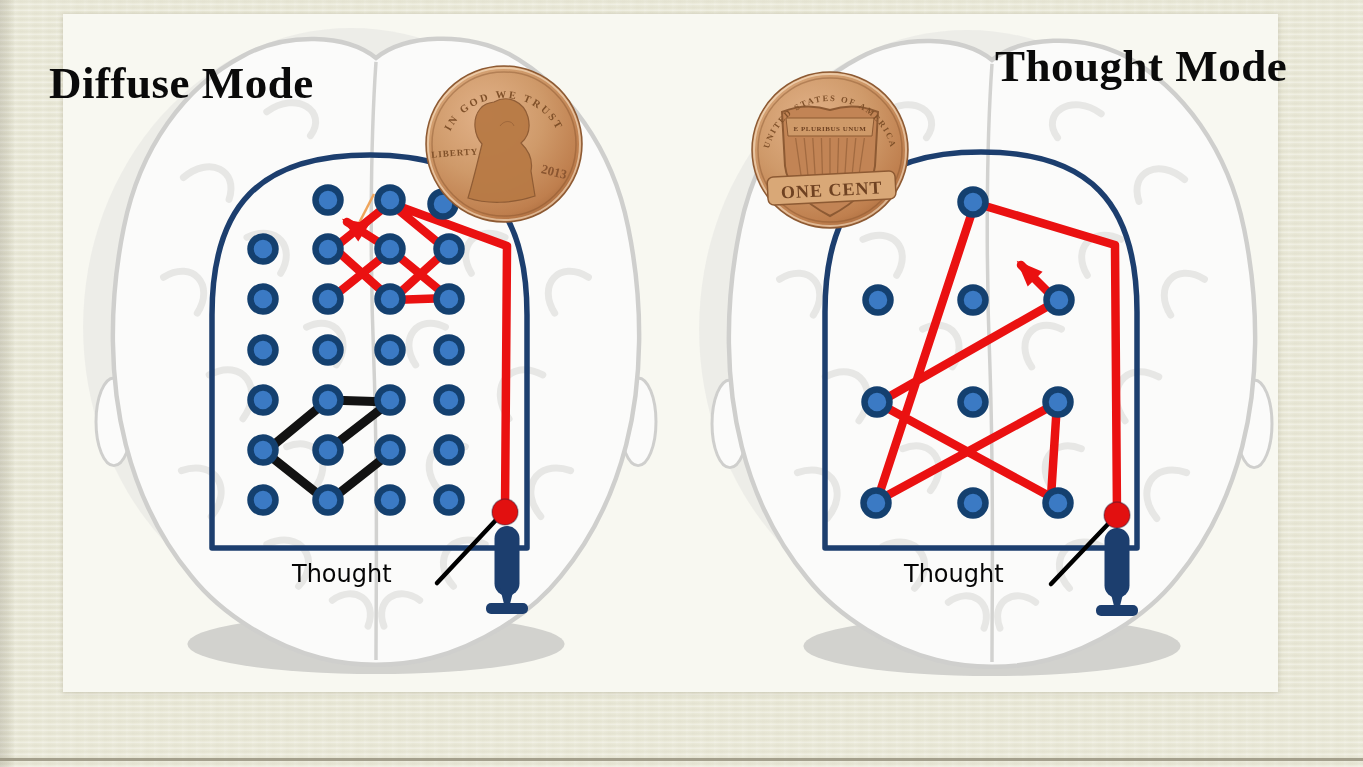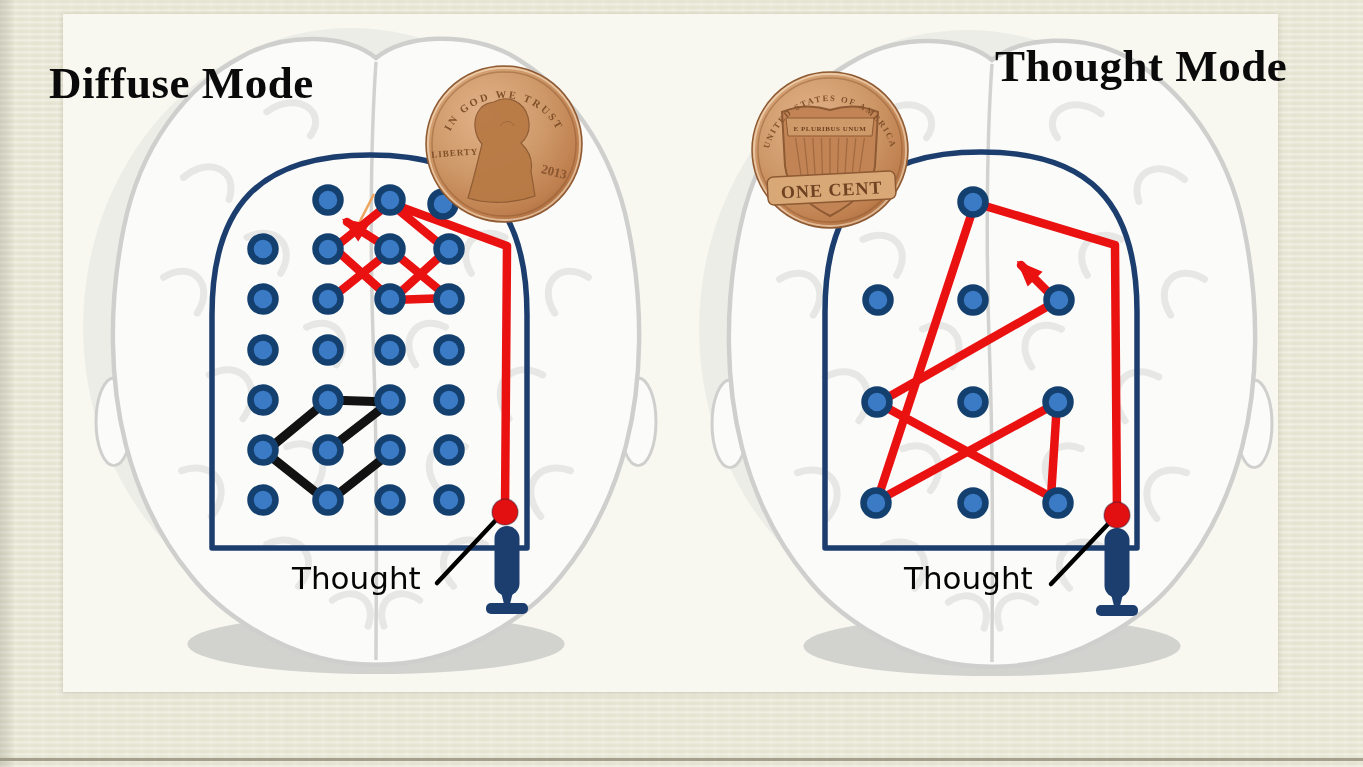--- a/index.html
+++ b/index.html
@@ -20,21 +20,21 @@
   .bottom-edge{position:absolute;left:0;top:758px;width:100%;height:3px;background:#96927e;opacity:.85;}
   svg#scene{position:absolute;left:0;top:0;}
   .mode-title{
     position:absolute;font-family:"Liberation Serif","DejaVu Serif",serif;
     font-weight:bold;font-size:45px;color:#0a0a0a;letter-spacing:.5px;white-space:nowrap;
   }
   .title-left{left:49px;top:57px;}
   .title-right{left:995px;top:40px;}
   .thought-label{
     position:absolute;font-family:"DejaVu Sans","Liberation Sans",sans-serif;
-    font-size:31px;color:#050505;white-space:nowrap;
+    font-size:24px;color:#050505;white-space:nowrap;
   }
   .thought-left{left:292px;top:560px;}
   .thought-right{left:904px;top:560px;}
 </style>
 </head>
 <body>
 
 <div class="stage">
   <div class="slide"></div>
   <svg id="scene" width="1363" height="767" viewBox="0 0 1363 767">

